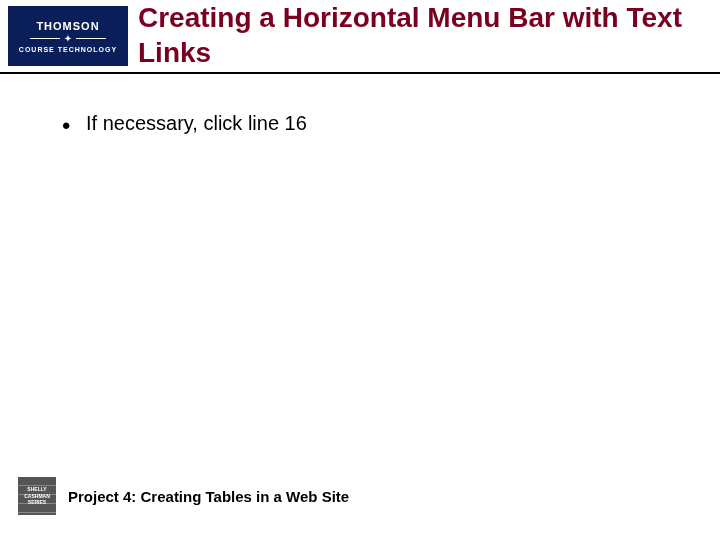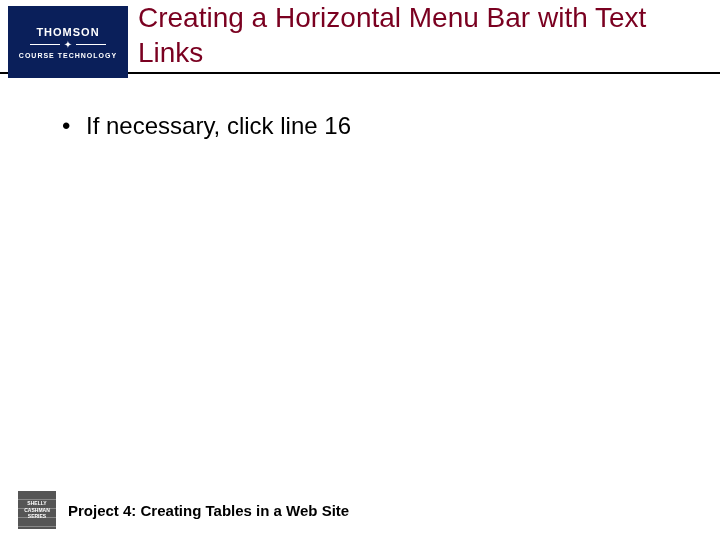--- a/index.html
+++ b/index.html
@@ -14,21 +14,21 @@
   .header {
     position: relative;
     height: 74px;
     border-bottom: 2px solid #000;
   }
   .logo-block {
     position: absolute;
     left: 8px;
     top: 6px;
     width: 120px;
-    height: 72px;
+    height: 60px;
     background: #0a1f5a;
     display: flex;
     flex-direction: column;
     justify-content: center;
     align-items: center;
     color: #fff;
   }
   .logo-thomson {
     font-size: 11px;
     font-weight: bold;
@@ -53,49 +53,49 @@
     font-size: 7px;
     font-weight: bold;
     letter-spacing: 1px;
   }
   .title {
     position: absolute;
     left: 138px;
     top: 0;
     right: 10px;
     font-size: 28px;
-    font-weight: normal;
+    font-weight: bold;
     color: #7a0020;
     line-height: 1.25;
   }
   .content {
     padding: 36px 30px 0 56px;
   }
   .bullet-list {
     list-style: none;
   }
   .bullet-list li {
     position: relative;
     padding-left: 30px;
-    font-size: 24px;
+    font-size: 20px;
     color: #000;
     line-height: 1.35;
     margin-bottom: 4px;
   }
   .bullet-list li::before {
     content: "•";
     position: absolute;
     left: 6px;
     top: 0;
     font-size: 24px;
     color: #000;
   }
   .footer {
     position: absolute;
-    bottom: 10px;
+    bottom: 24px;
     left: 0;
     right: 0;
     height: 40px;
     display: flex;
     align-items: center;
   }
   .footer-logo {
     width: 38px;
     height: 38px;
     margin-left: 18px;

